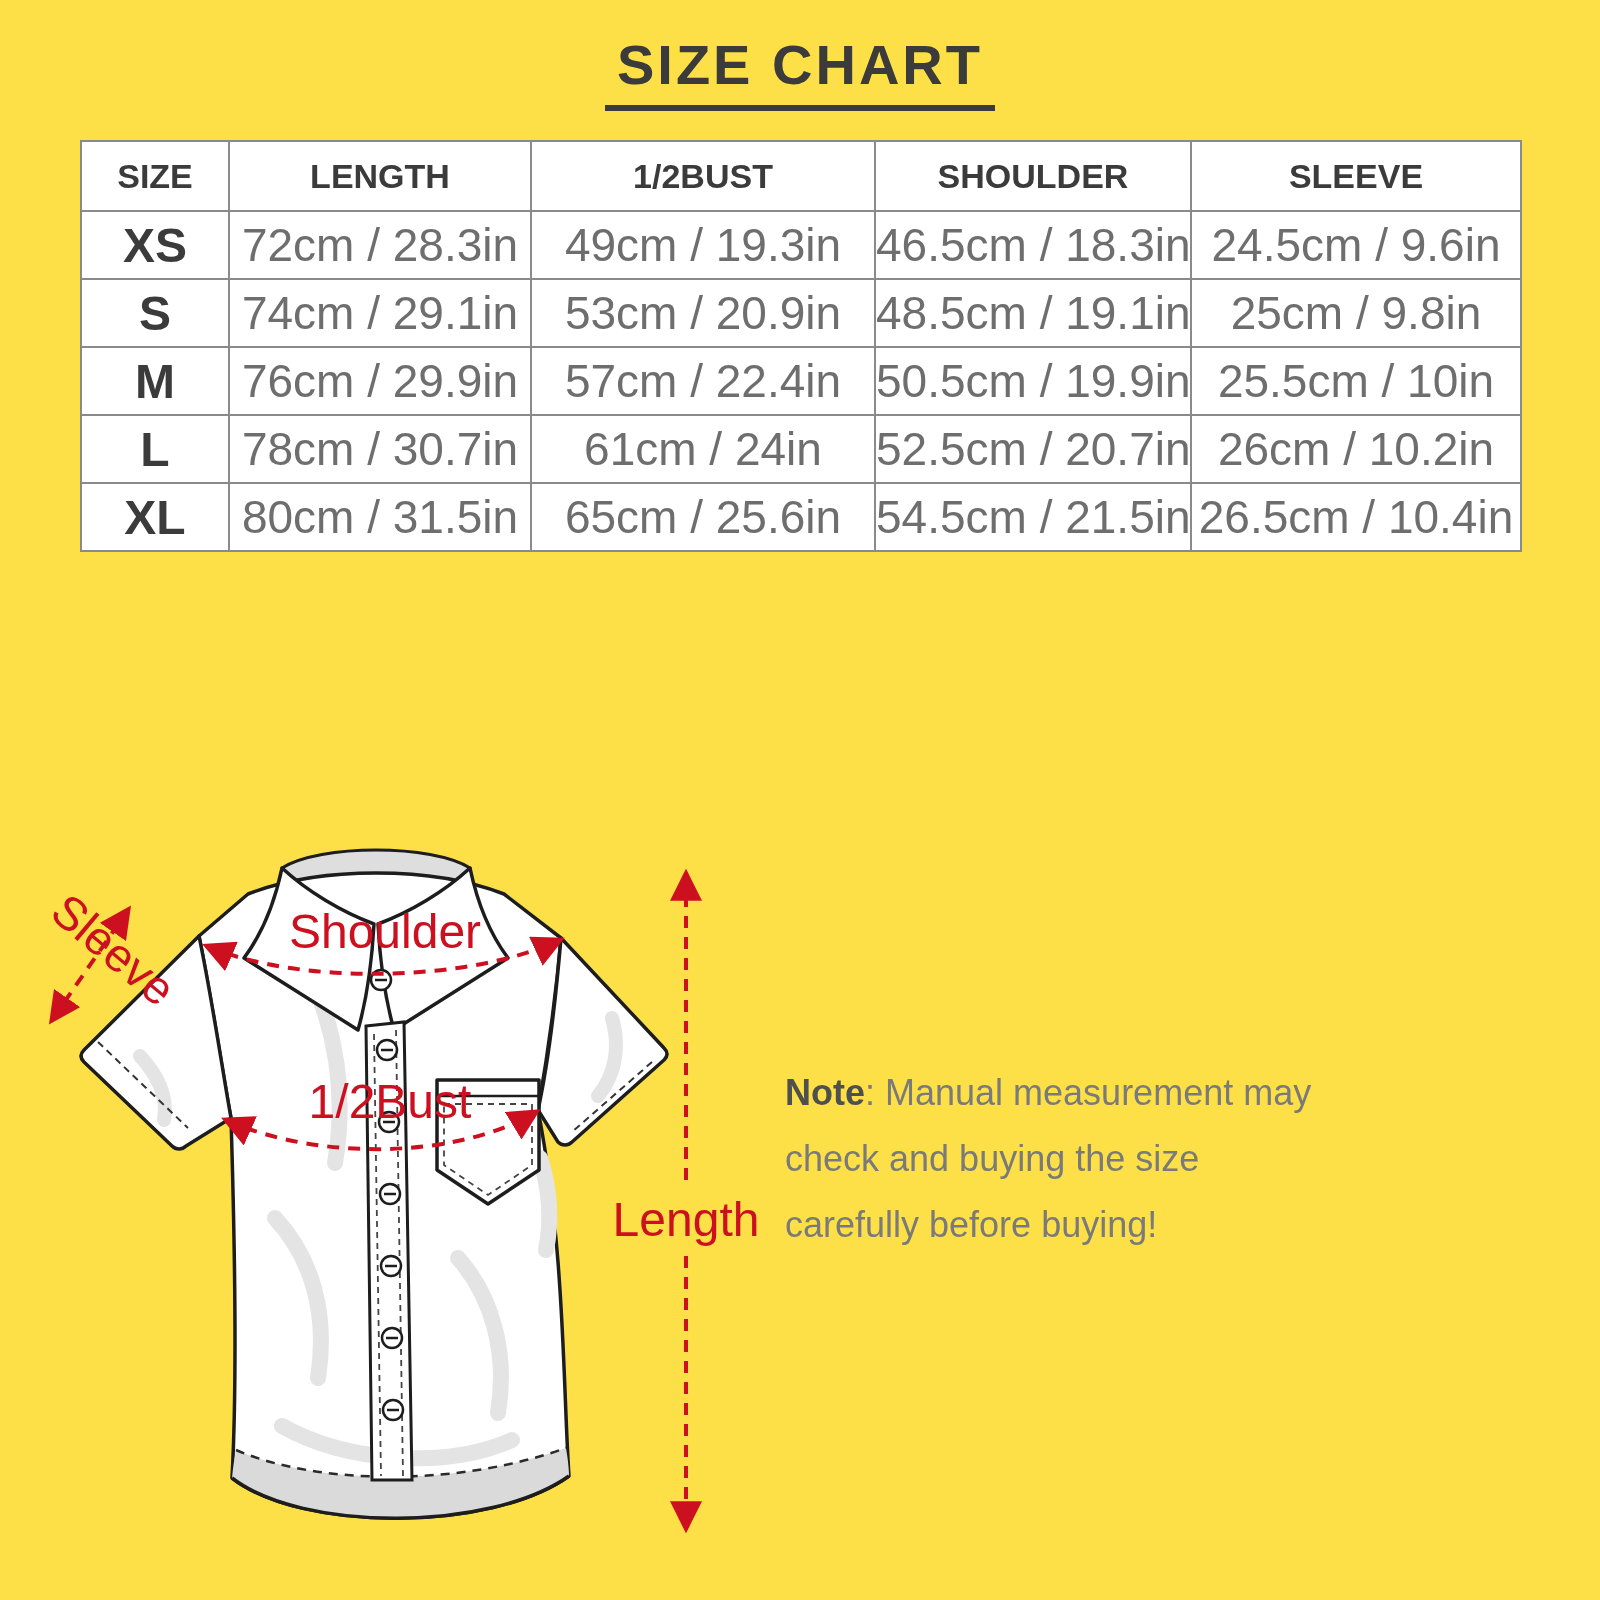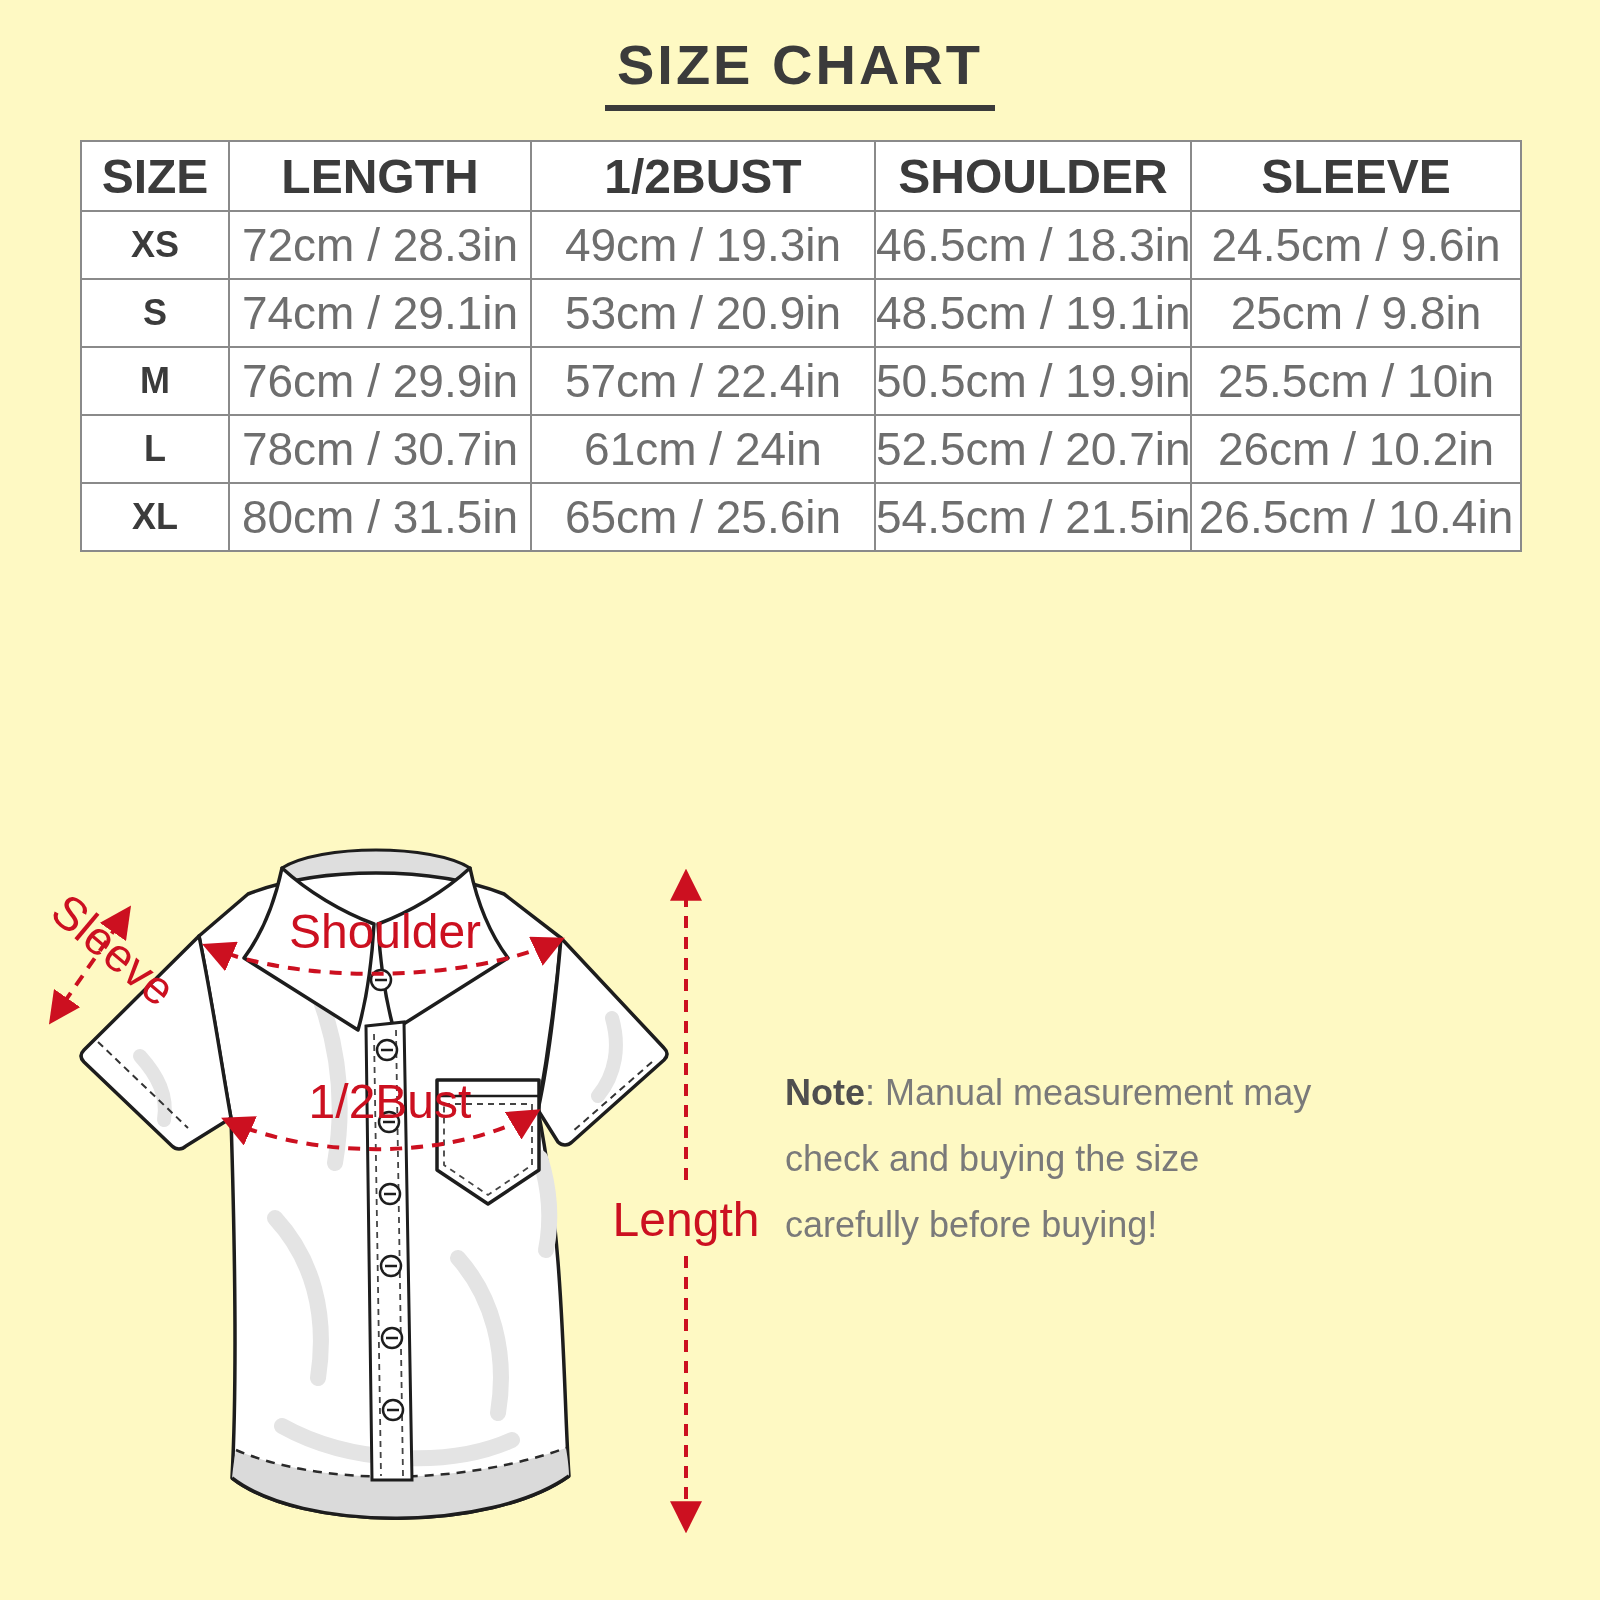--- a/index.html
+++ b/index.html
@@ -1,35 +1,35 @@
 <!DOCTYPE html>
 <html><head>
 <meta charset="utf-8">
 <style>
   html, body { margin:0; padding:0; background:#ffffff; }
   .page {
-    position:relative; width:1600px; height:1600px; background:#fef9c3;
+    position:relative; width:1600px; height:1600px; background:#fde047;
     font-family:"Liberation Sans", sans-serif; overflow:hidden;
   }
   .title-wrap { position:absolute; top:32px; left:0; width:100%; text-align:center; }
   .title-text {
     display:inline-block; font-size:56px; font-weight:bold; color:#3b3b3b;
     letter-spacing:3px; border-bottom:6px solid #3b3b3b; padding:0 12px 8px 12px;
   }
   table.size-table {
     position:absolute; left:80px; top:140px; width:1440px;
     border-collapse:collapse; table-layout:fixed; background:#ffffff;
   }
   .size-table th, .size-table td {
     border:2px solid #8a8a8a; text-align:center; vertical-align:middle;
     padding:0; overflow:hidden; white-space:nowrap;
   }
-  .size-table th { height:68px; font-size:48px; font-weight:bold; color:#3b3b3b;margin-top:17px; }
+  .size-table th { height:68px; font-size:34px; font-weight:bold; color:#3b3b3b;margin-top:17px; }
   .size-table td { height:66px; font-size:46px; font-weight:normal; color:#6e6e6e; }
-  .size-table td.size-cell { font-size:36px; font-weight:bold; color:#3b3b3b;border-radius:32px; }
+  .size-table td.size-cell { font-size:48px; font-weight:bold; color:#3b3b3b;border-radius:32px; }
   .diagram-svg { position:absolute; left:20px; top:828px; width:760px; height:772px; }
   .note {
     position:absolute; left:785px; top:1060px; width:720px;
     font-size:36px; line-height:66px; color:#7a7a7a;
   }
   .note-label { font-weight:bold; color:#4f4f4f; }
 </style>
 </head>
 <body>
 

